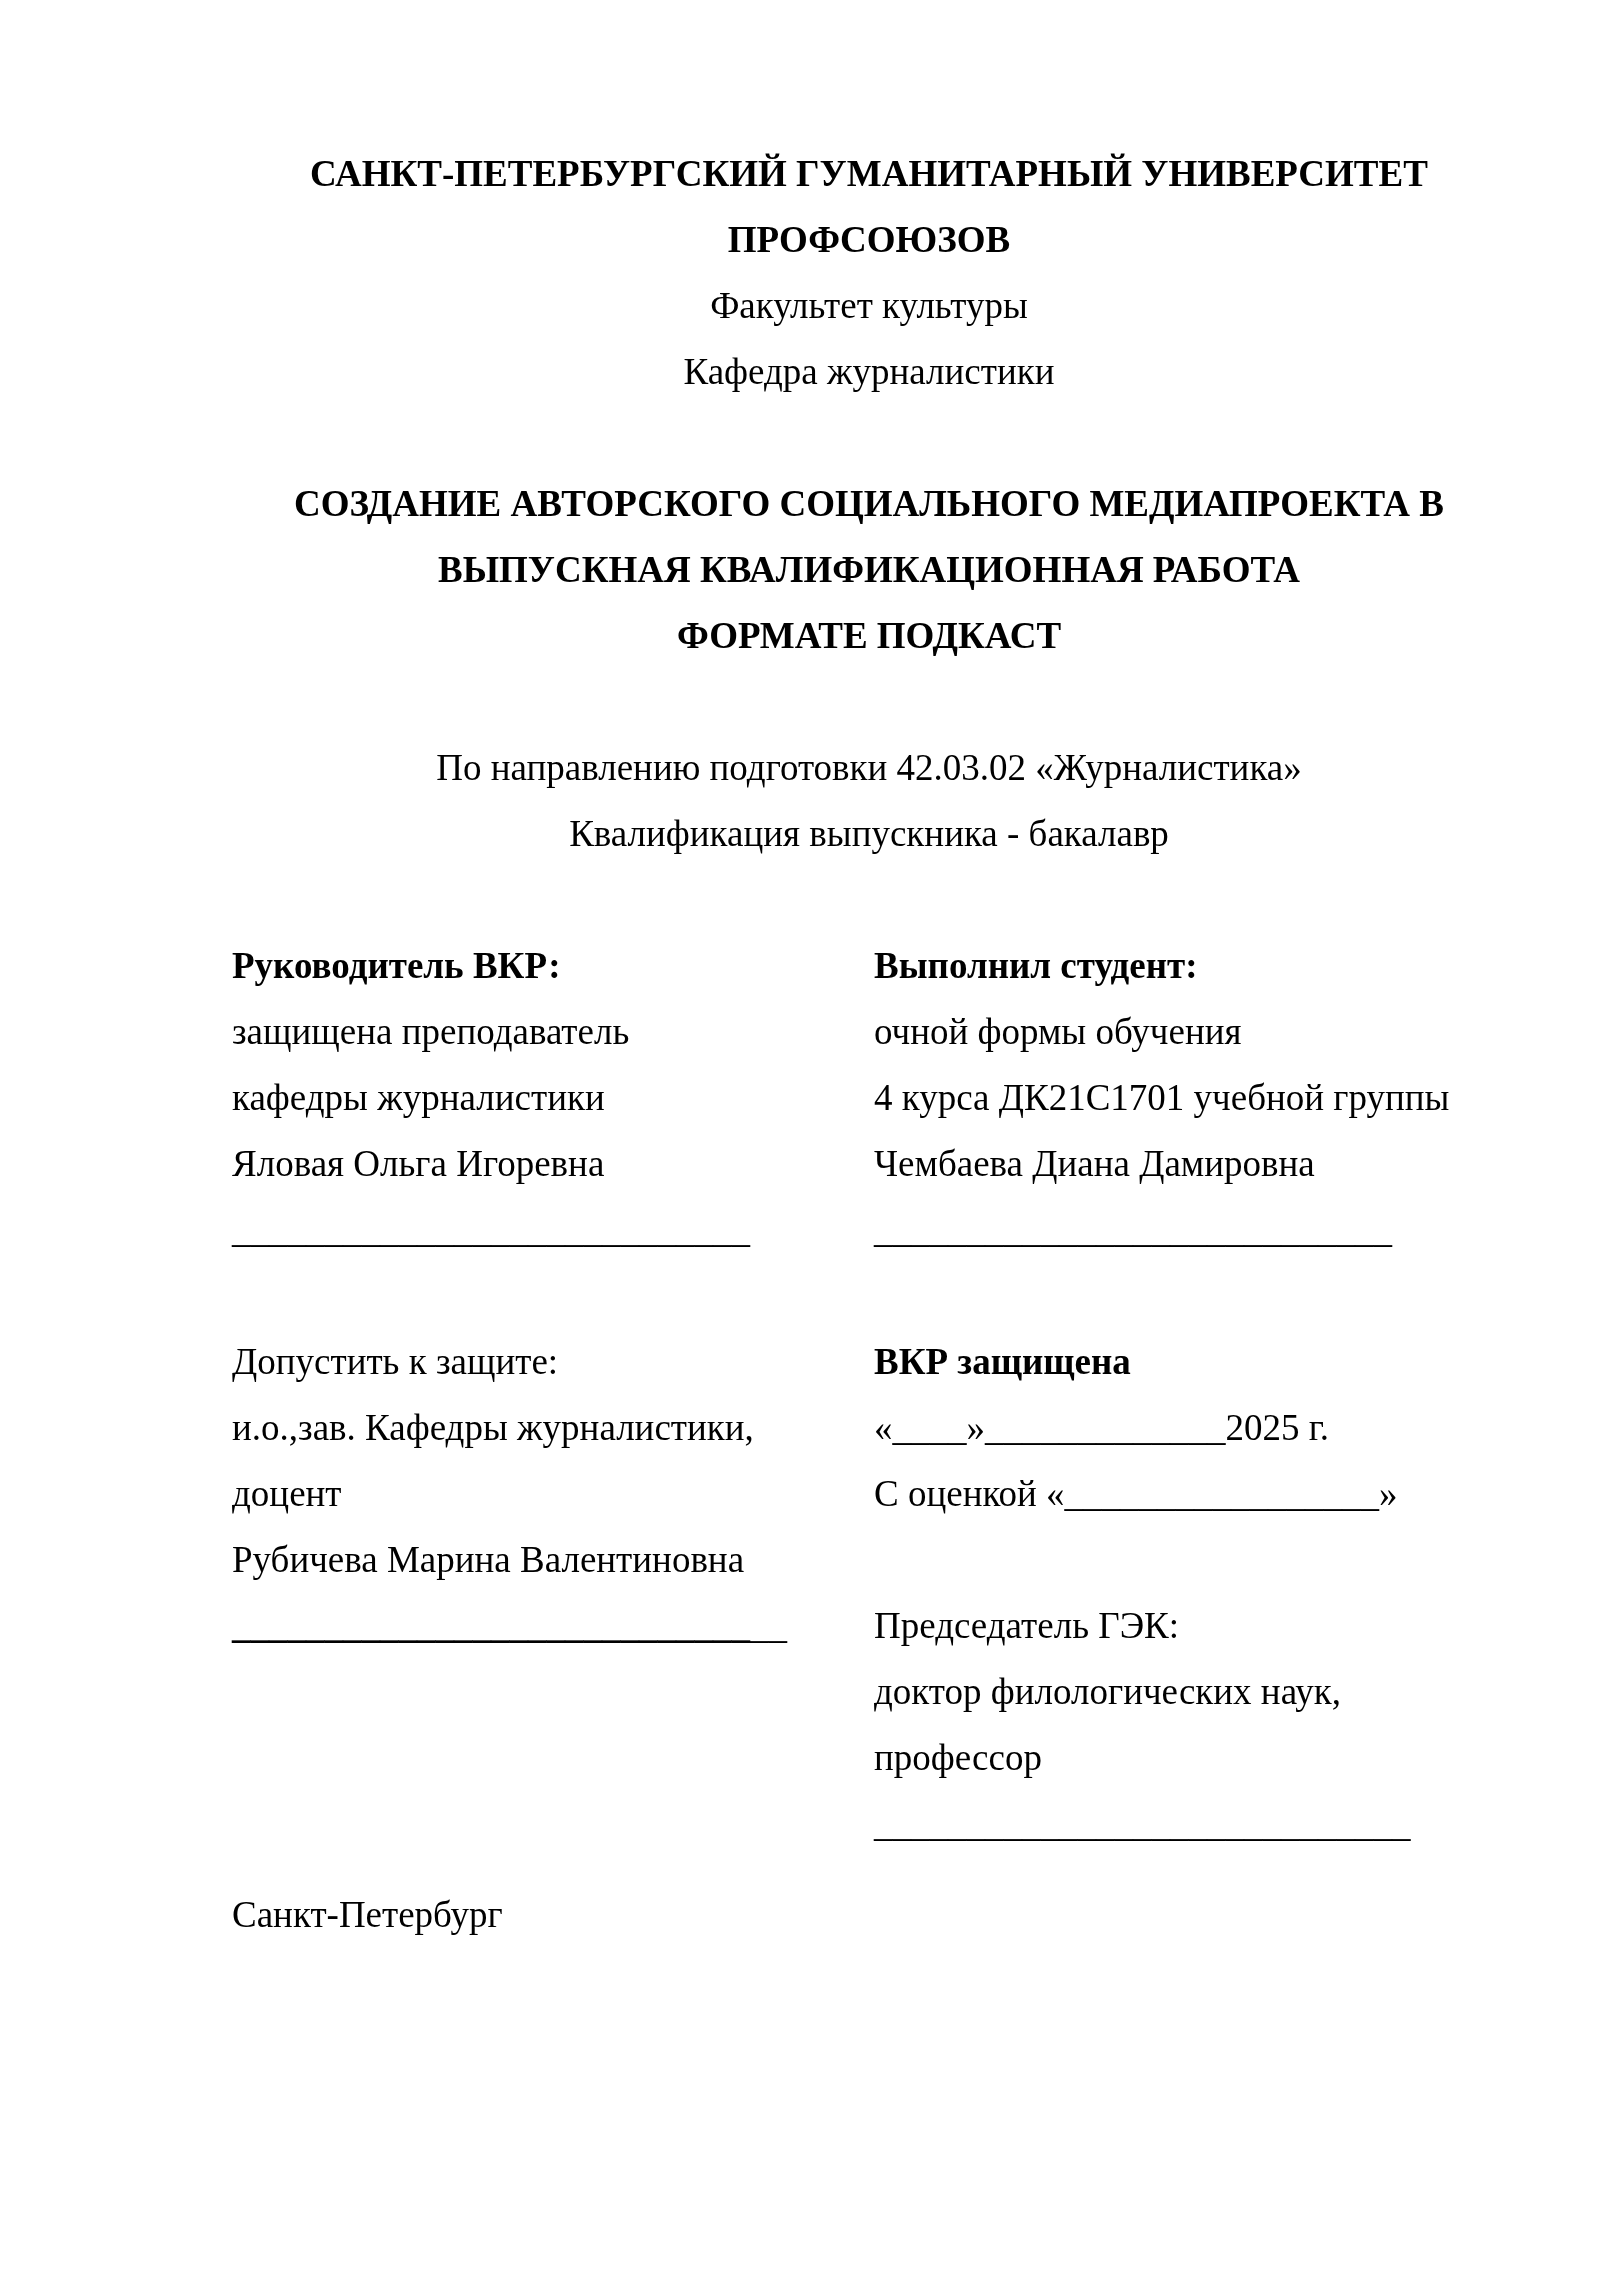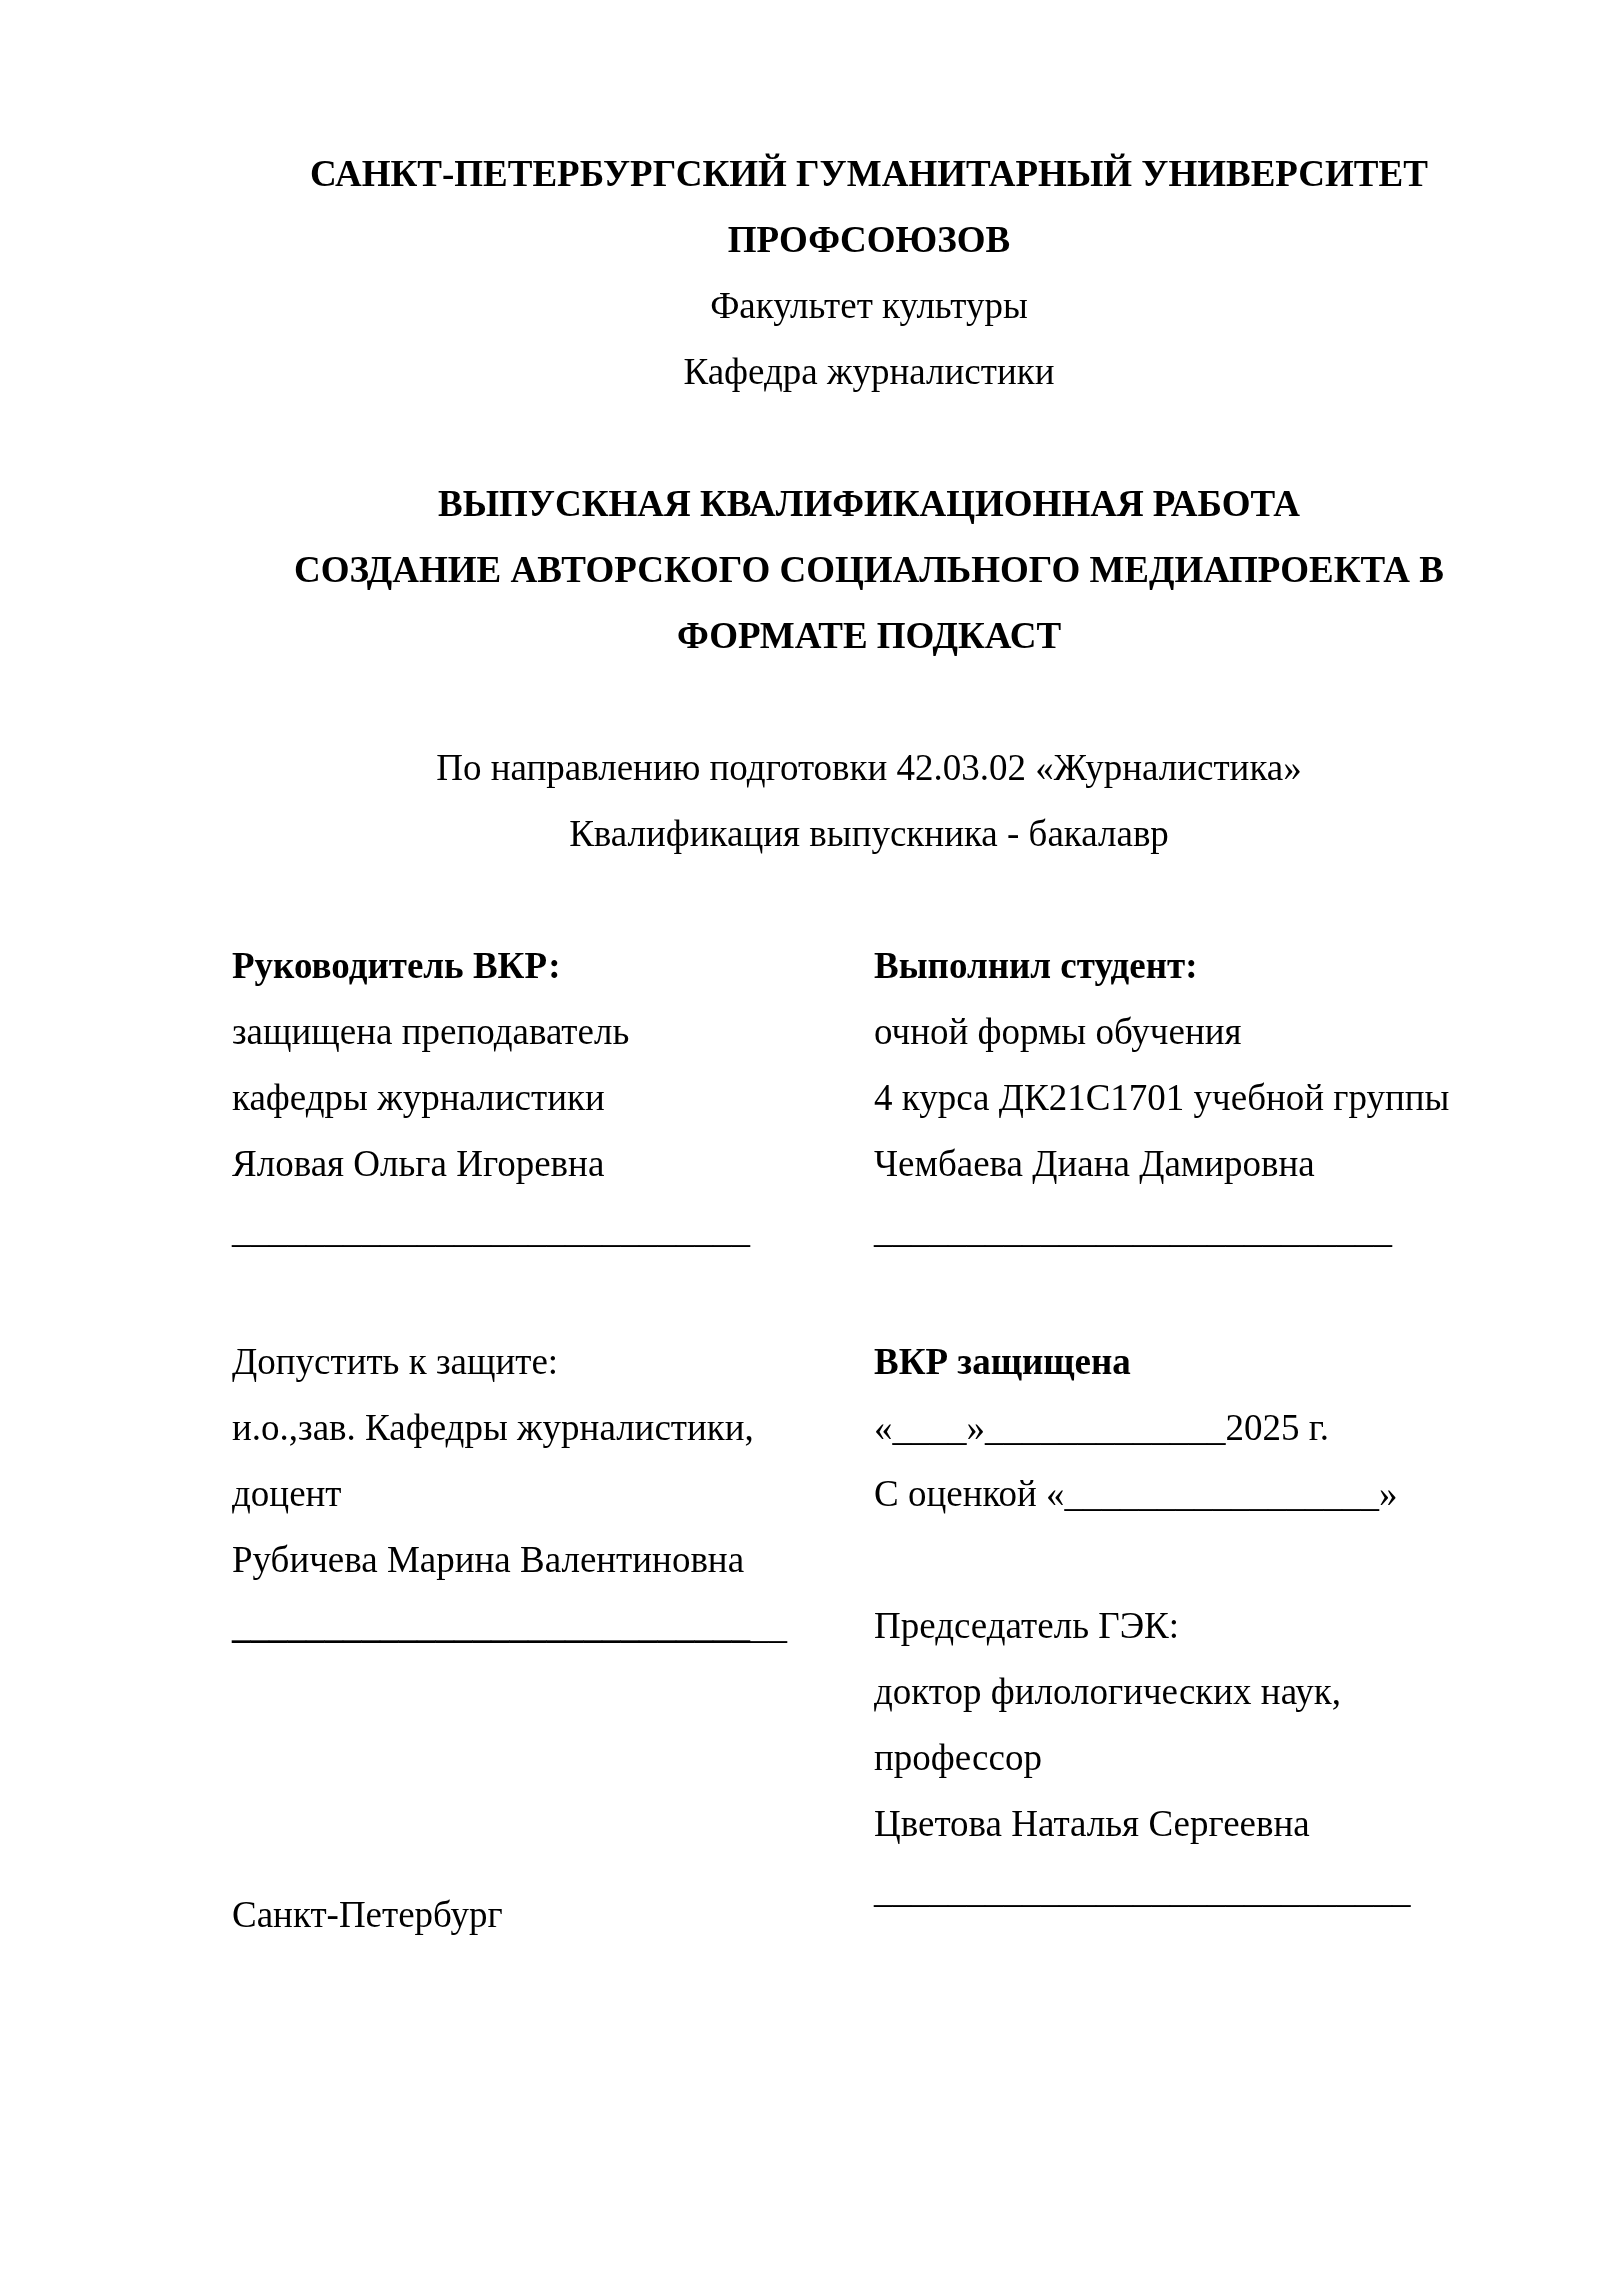--- a/index.html
+++ b/index.html
@@ -47,22 +47,22 @@
     <div class="center">
       <div class="line b">САНКТ-ПЕТЕРБУРГСКИЙ ГУМАНИТАРНЫЙ УНИВЕРСИТЕТ</div>
       <div class="line b">ПРОФСОЮЗОВ</div>
       <div class="line">Факультет культуры</div>
       <div class="line">Кафедра журналистики</div>
     </div>
 
     <div class="spacer"></div>
 
     <div class="center b">
+      <div class="line">СОЗДАНИЕ АВТОРСКОГО СОЦИАЛЬНОГО МЕДИАПРОЕКТА В</div>
       <div class="line">ВЫПУСКНАЯ КВАЛИФИКАЦИОННАЯ РАБОТА</div>
-      <div class="line">СОЗДАНИЕ АВТОРСКОГО СОЦИАЛЬНОГО МЕДИАПРОЕКТА В</div>
       <div class="line">ФОРМАТЕ ПОДКАСТ</div>
     </div>
 
     <div class="spacer"></div>
 
     <div class="center">
       <div class="line">По направлению подготовки 42.03.02 «Журналистика»</div>
       <div class="line">Квалификация выпускника - бакалавр</div>
     </div>
 
@@ -96,21 +96,20 @@
         <div class="line sigline"><span class="b">____________________________</span><span>__</span></div>
       </div>
       <div class="col-right">
         <div class="line b">ВКР защищена</div>
         <div class="line">«____»_____________2025 г.</div>
         <div class="line">С оценкой «_________________»</div>
         <div class="line">&nbsp;</div>
         <div class="line">Председатель ГЭК:</div>
         <div class="line">доктор филологических наук,</div>
         <div class="line">профессор</div>
-        <div class="line">Цветова Наталья Сергеевна</div>
         <div class="line sigline">_____________________________</div>
       </div>
     </div>
 
   </div>
 
   <div class="bottom-block">
     <div class="line">Санкт-Петербург</div>
   </div>
 </div>

